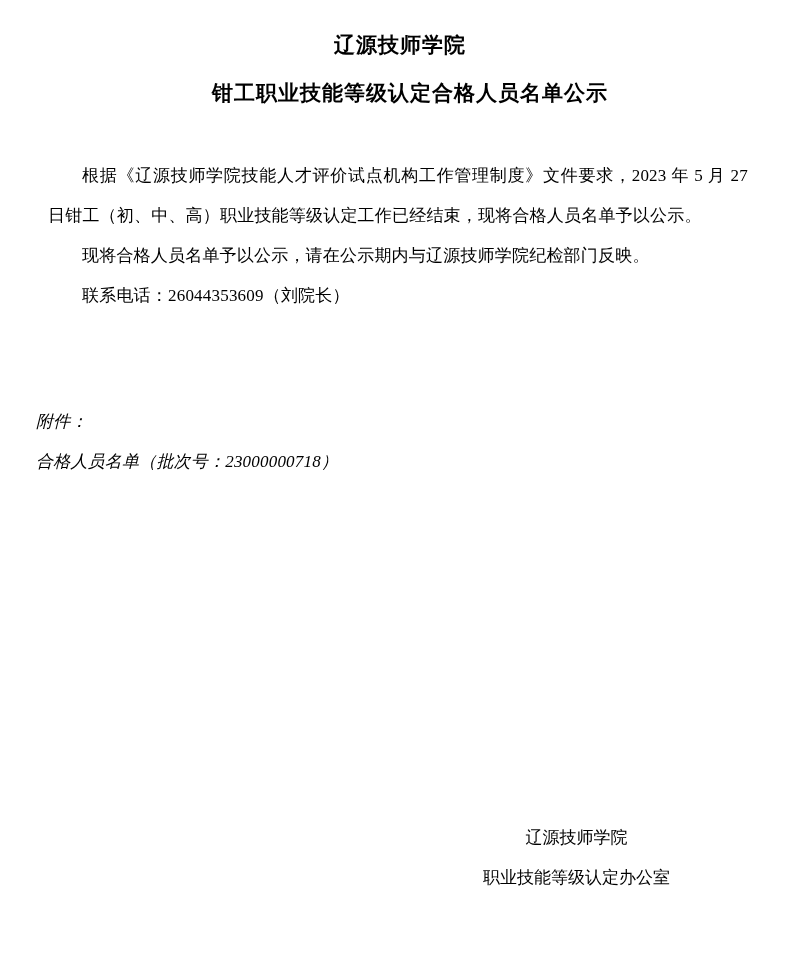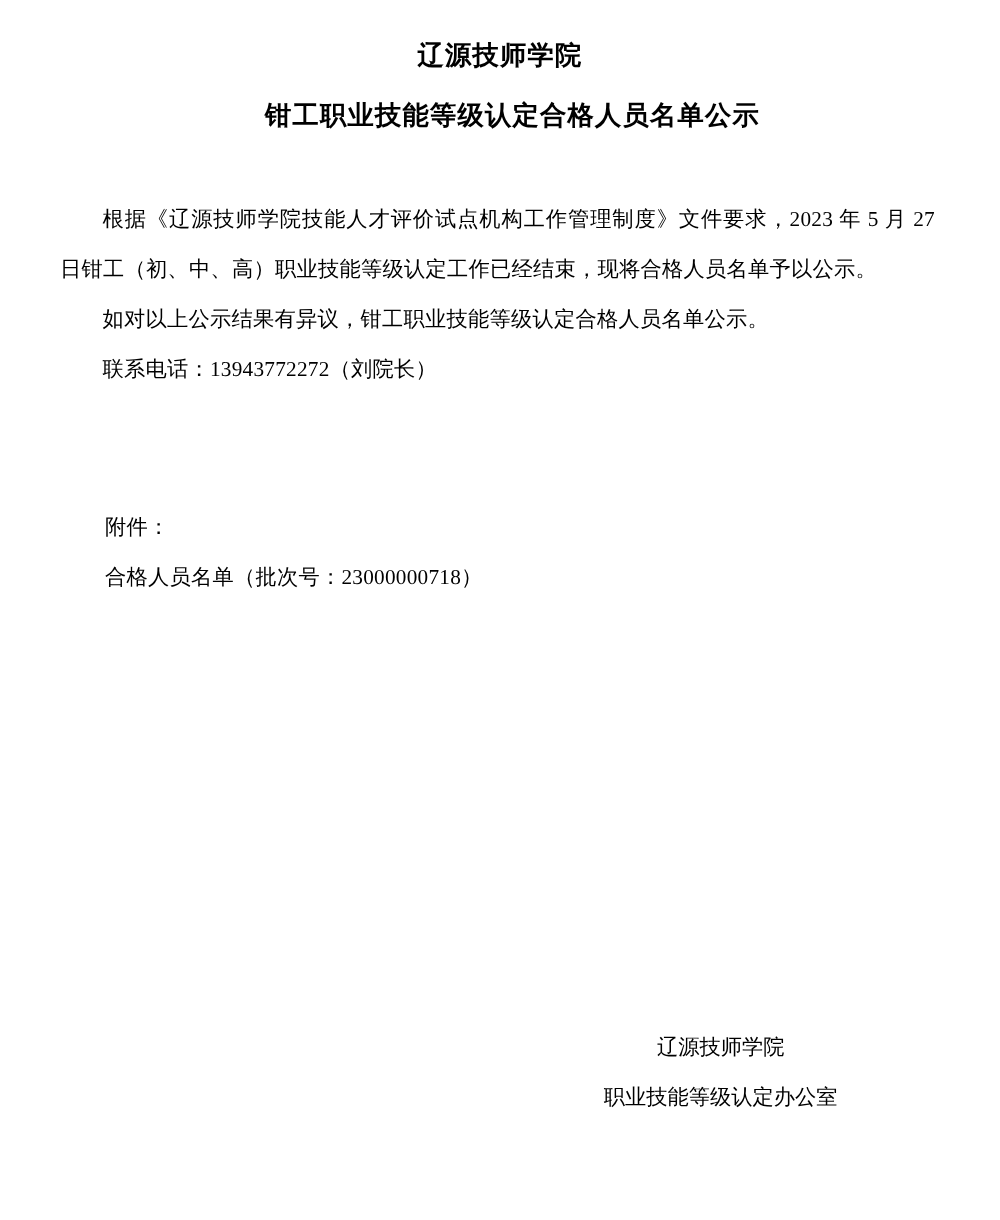--- a/index.html
+++ b/index.html
@@ -52,21 +52,22 @@
     margin: 0;
     text-align: justify;
     text-justify: inter-ideograph;
     letter-spacing: 0.2px;
   }
   p.indent {
     text-indent: 34px;
   }
   .attach-block {
     margin-top: 86px;
-    padding: 0 84px;
+    padding: 0 36px;
+    font-style: italic;
   }
   .attach-block p.para {
     text-indent: 0;
   }
   .attach-item {
     margin-top: 8px;
   }
   .sign-block {
     position: absolute;
     right: 130px;
@@ -89,22 +90,22 @@
 
 <div class="page">
 
   <div class="title-block">
     <div class="title-line-1">辽源技师学院</div>
     <div class="title-line-2">钳工职业技能等级认定合格人员名单公示</div>
   </div>
 
   <div class="body-block">
     <p class="para indent">根据《辽源技师学院技能人才评价试点机构工作管理制度》文件要求，2023 年 5 月 27 日钳工（初、中、高）职业技能等级认定工作已经结束，现将合格人员名单予以公示。</p>
-    <p class="para indent">如对以上公示结果有异议，钳工职业技能等级认定合格人员名单公示。</p>
-    <p class="para indent">联系电话：13943772272（刘院长）</p>
+    <p class="para indent">现将合格人员名单予以公示，请在公示期内与辽源技师学院纪检部门反映。</p>
+    <p class="para indent">联系电话：26044353609（刘院长）</p>
   </div>
 
   <div class="attach-block">
     <p class="para">附件：</p>
     <p class="para attach-item">合格人员名单（批次号：23000000718）</p>
   </div>
 
   <div class="sign-block">
     <span class="sign-line">辽源技师学院</span>
     <span class="sign-line">职业技能等级认定办公室</span>

